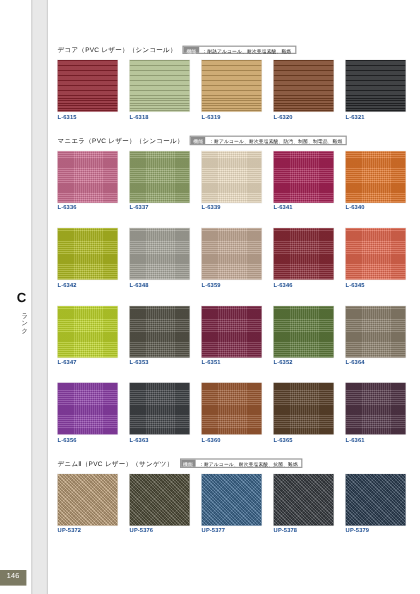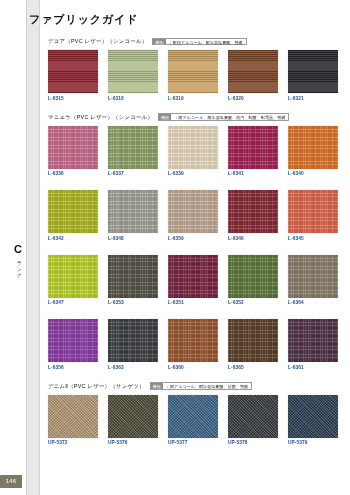--- a/index.html
+++ b/index.html
@@ -167,21 +167,20 @@
 <body>
 
 <div id="page">
 
   <div id="rank-tab"></div>
   <div id="rank-letter">C</div>
   <div id="rank-sub">ランク</div>
 
   <div id="page-number">146</div>
 
-  <div id="doc-title">ファブリックガイド</div>
 
   <div id="content">
       <div class="group">
         <div class="group-head">
           <span class="group-name">デコア（PVC レザー）（シンコール）</span>
           <span class="func-badge">
             <span class="func-key">機能</span>
             <span class="func-val">：耐熱アルコール、耐次亜塩素酸、難燃</span>
           </span>
         </div>

